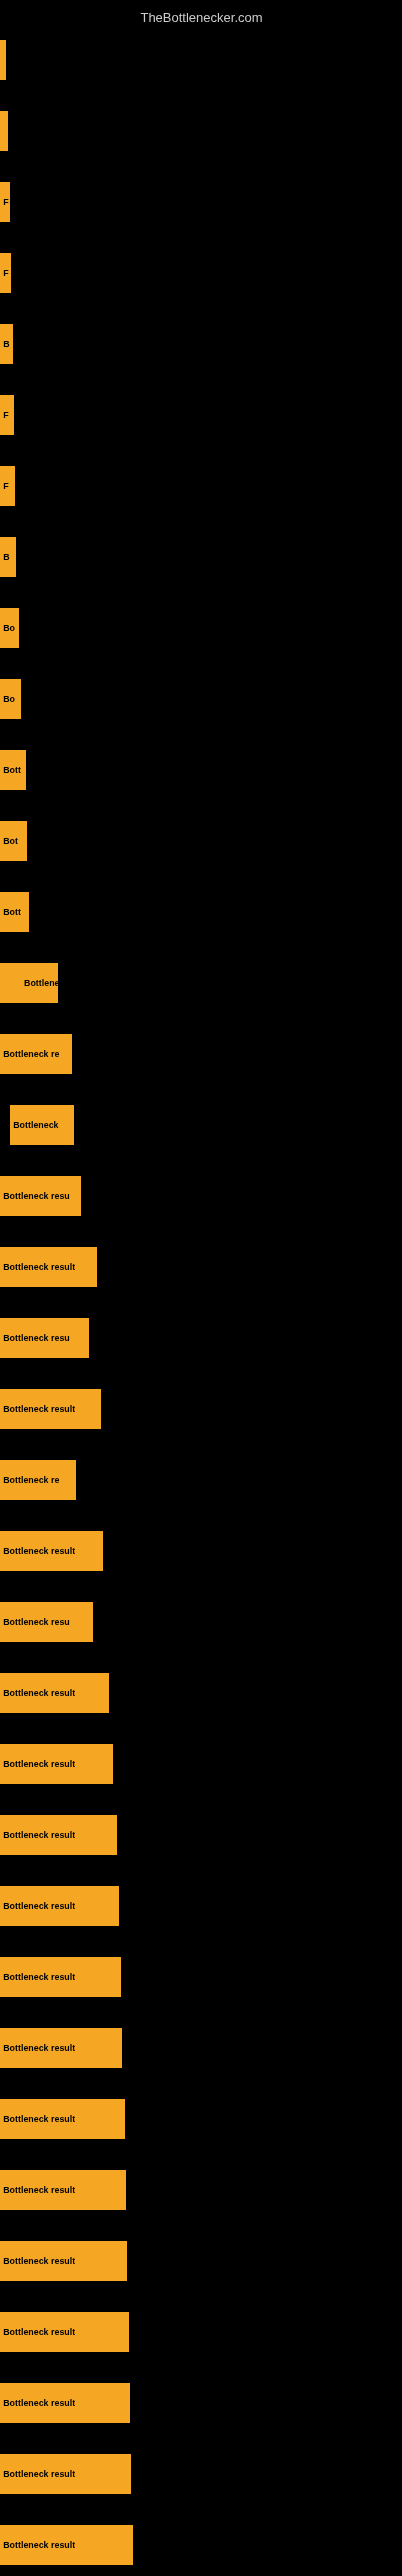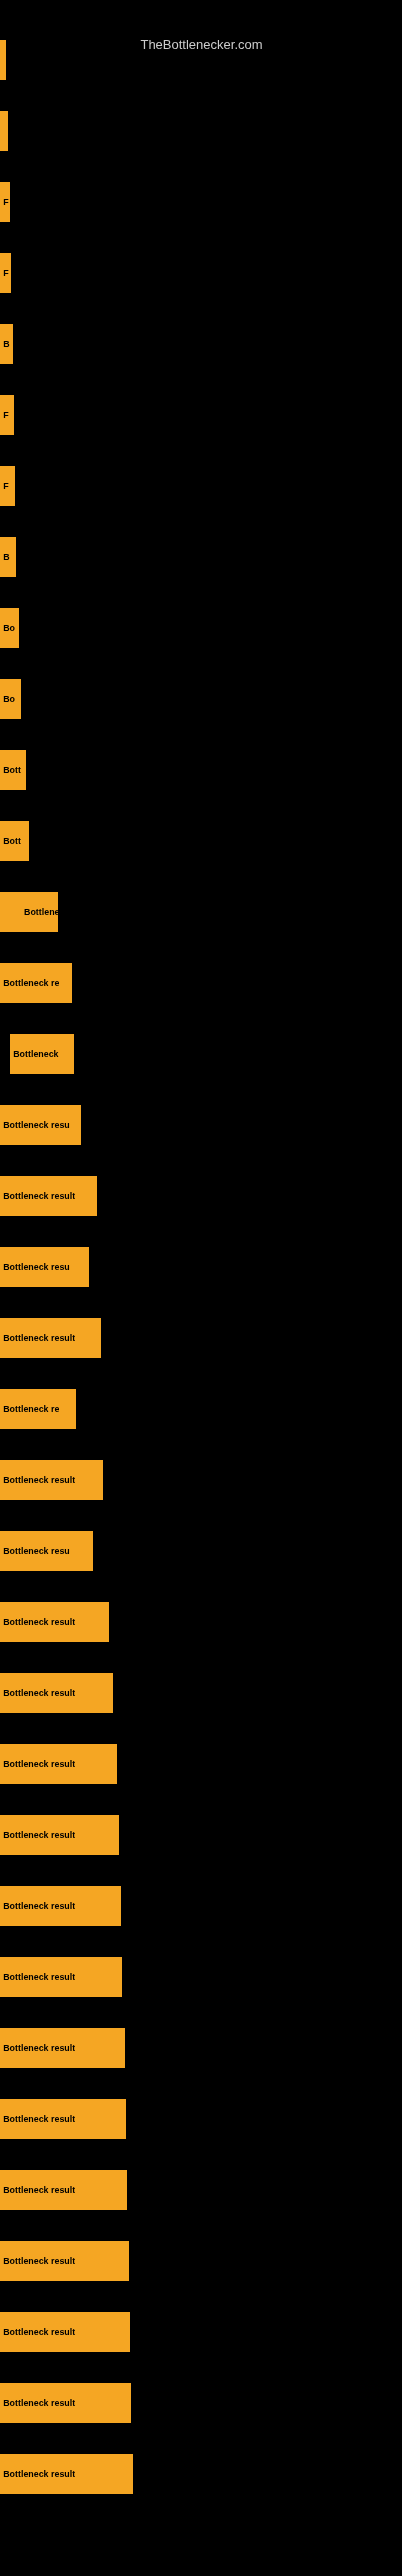--- a/index.html
+++ b/index.html
@@ -16,21 +16,20 @@
     }
     .site-title {
       color: #cccccc;
       font-size: 13px;
       text-align: center;
       padding: 6.4px 0;
       position: absolute;
       top: 4px;
       left: 0;
       right: 0;
-      margin-top: 27px;
     }
     .bars-container {
       position: absolute;
       top: 24px;
       left: 0;
       width: 403px;
     }
     .bar-row {
       display: flex;
       align-items: center;
@@ -109,20 +108,25 @@
       <div class="bar" style="width: 21px;">
         <span class="bar-label">Bo</span>
       </div>
     </div>
     <div class="bar-row">
       <div class="bar" style="width: 26px;">
         <span class="bar-label">Bott</span>
       </div>
     </div>
     <div class="bar-row">
+      <div class="bar" style="width: 27px;">
+        <span class="bar-label">Bot</span>
+      </div>
+    </div>
+    <div class="bar-row">
       <div class="bar" style="width: 29px;">
         <span class="bar-label">Bott</span>
       </div>
     </div>
     <div class="bar-row">
       <div class="bar" style="width: 58px; padding-left: 24px;">
         <span class="bar-label">Bottlene</span>
       </div>
     </div>
     <div class="bar-row">

